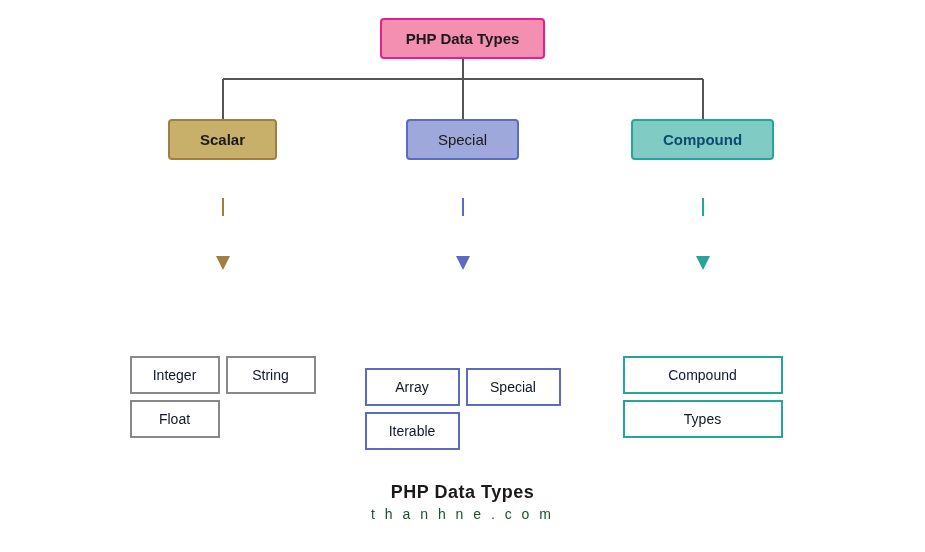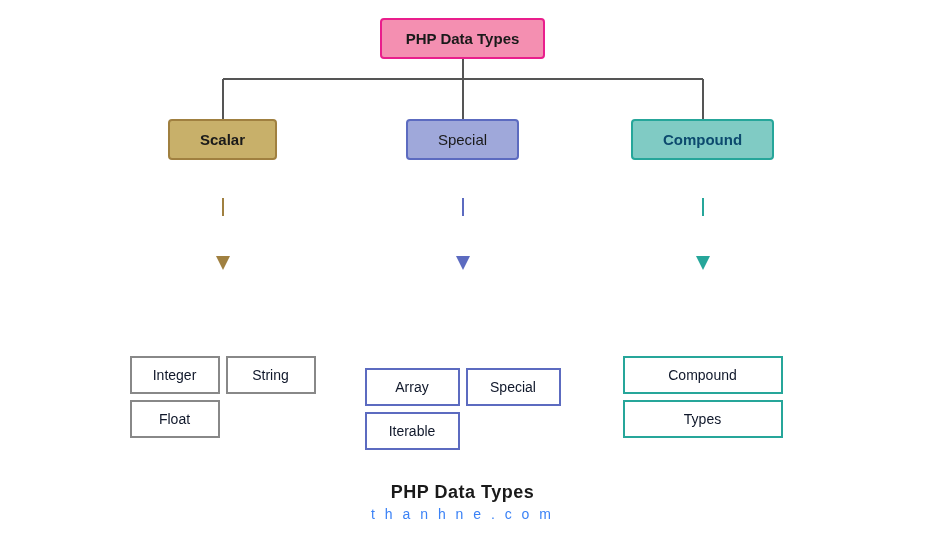--- a/index.html
+++ b/index.html
@@ -148,21 +148,21 @@
       text-align: center;
     }
     .footer-title {
       font-weight: bold;
       font-size: 18px;
       color: #1a1a1a;
       letter-spacing: 0.5px;
     }
     .footer-url {
       font-size: 14px;
-      color: #3b82f6;
+      color: #14532d;
       letter-spacing: 3px;
       margin-top: 3px;
     }
   </style>
 </head>
 <body>
 
 <div class="diagram-container">
 
   <div class="root-node">PHP Data Types</div>

